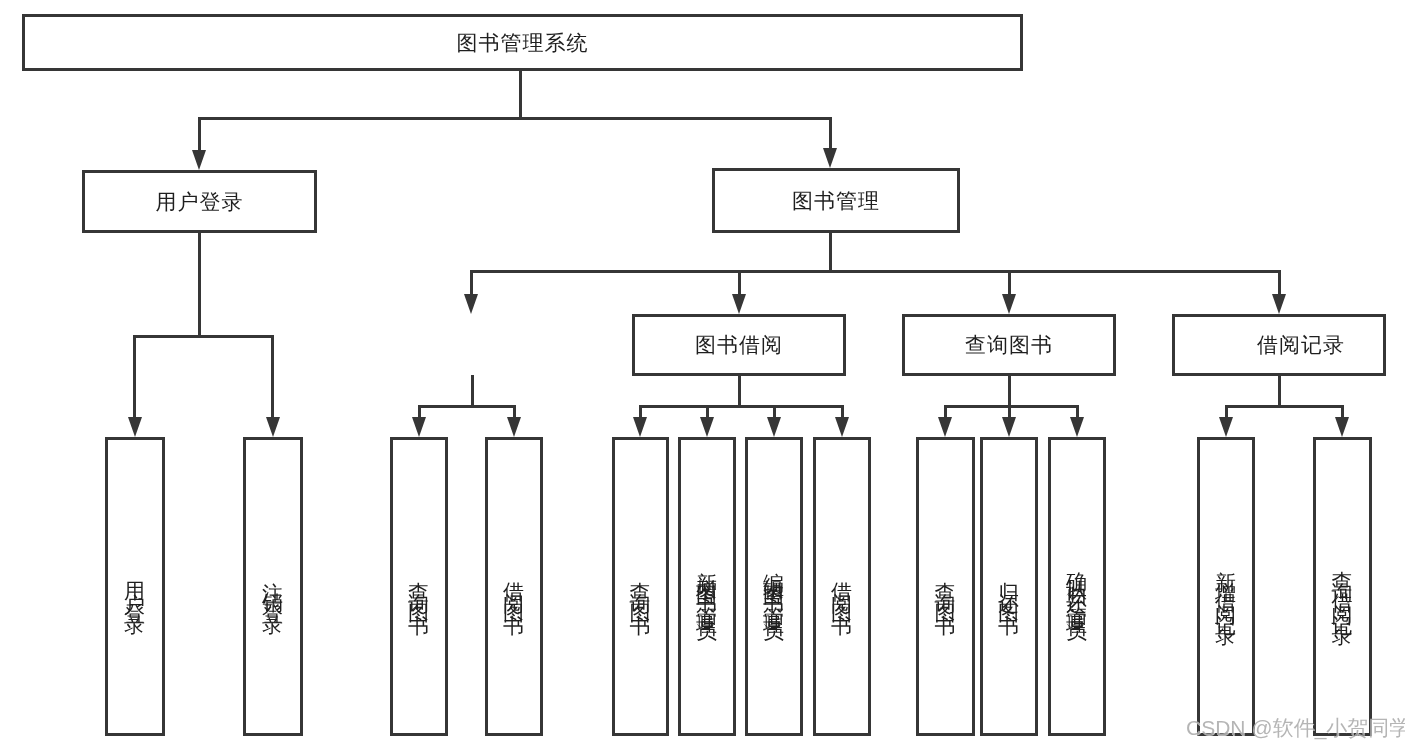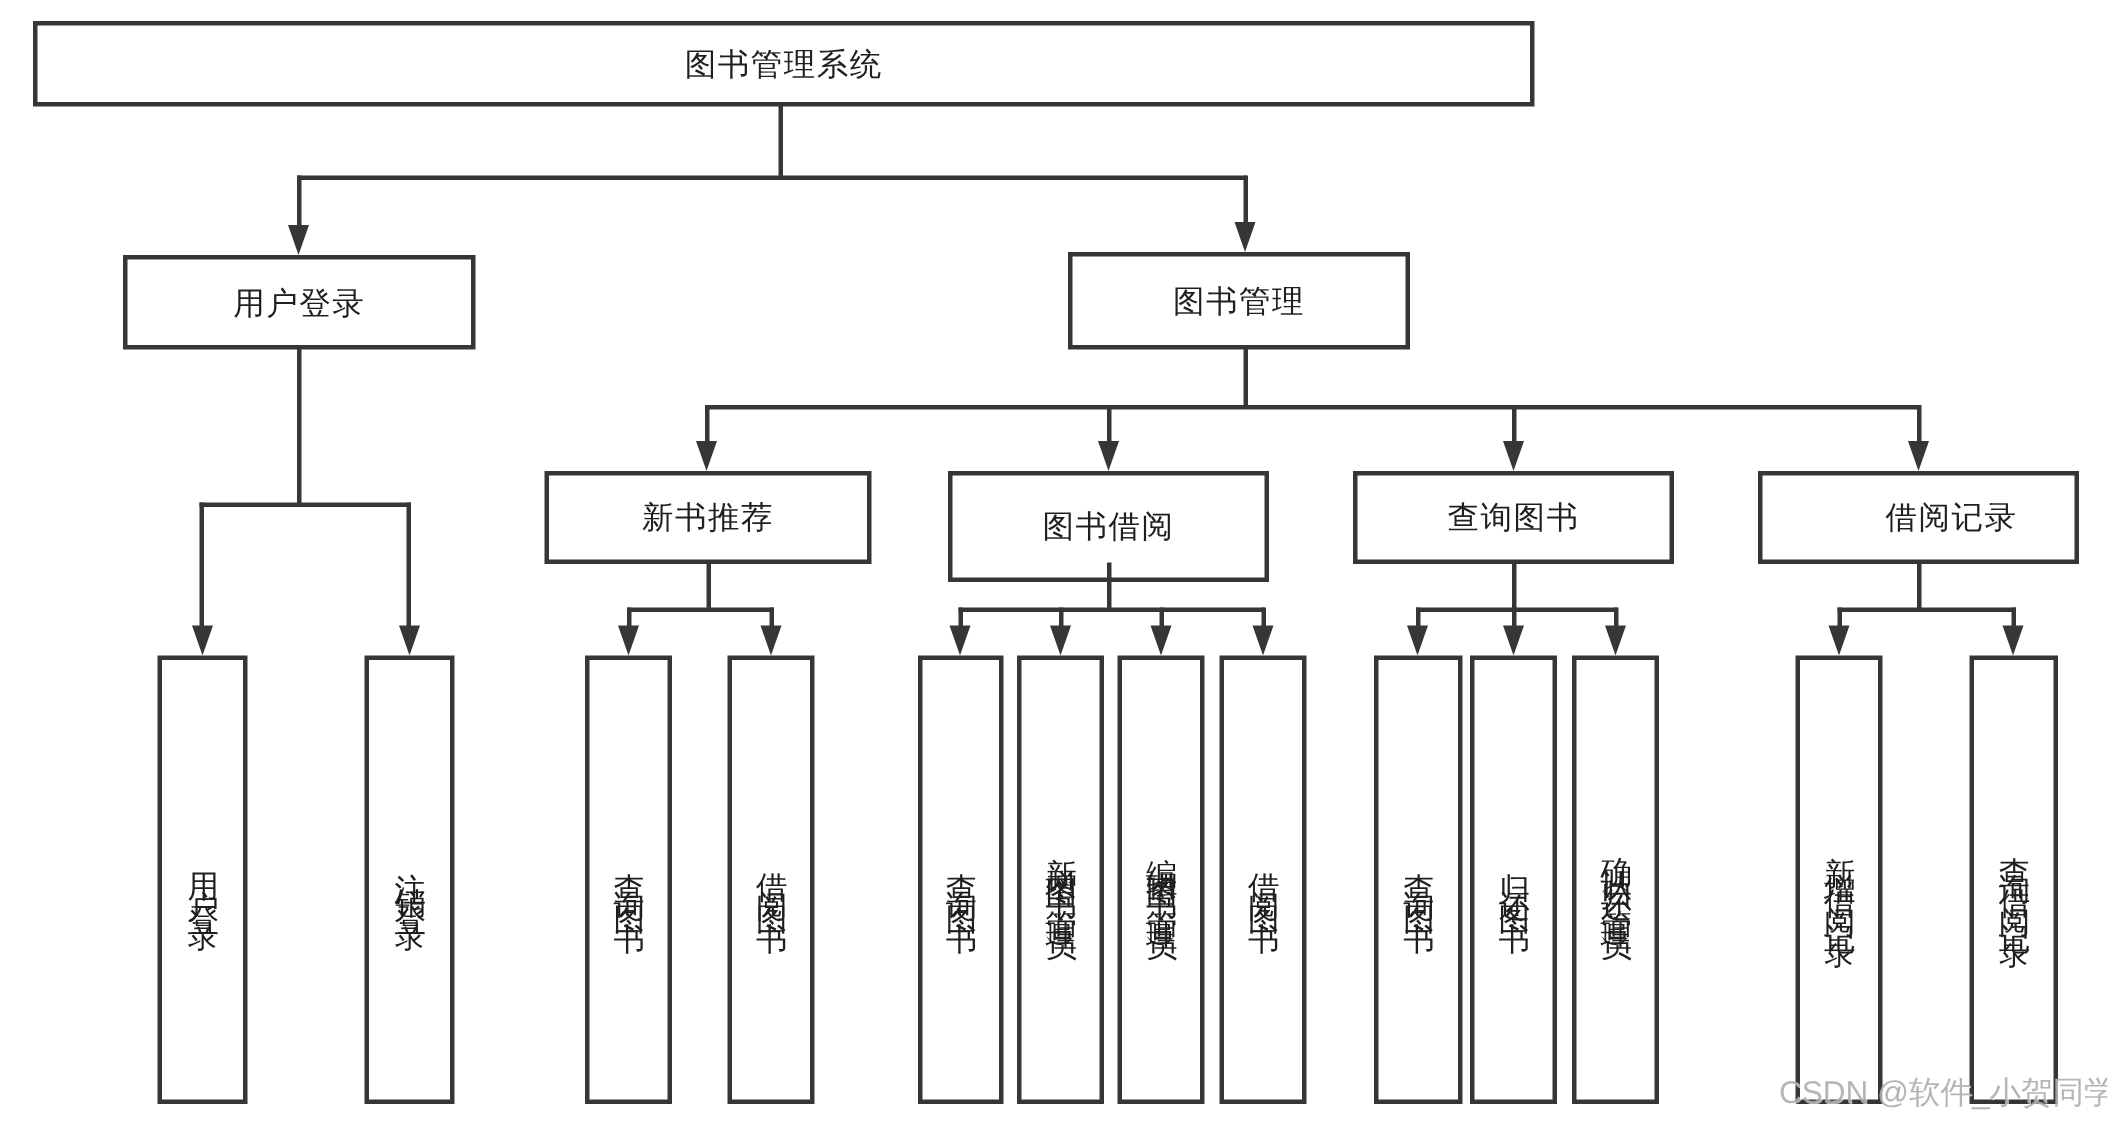--- a/index.html
+++ b/index.html
@@ -48,21 +48,21 @@
   <div class="vl" style="left:519px;top:69px;height:50px;"></div>
   <div class="hl" style="left:198px;top:117px;width:633px;"></div>
   <div class="vl" style="left:198px;top:117px;height:36px;"></div>
   <div class="arrow" style="left:192px;top:150px;"></div>
   <div class="vl" style="left:829px;top:117px;height:34px;"></div>
   <div class="arrow" style="left:823px;top:148px;"></div>
 
   <div class="box" style="left:82px;top:170px;width:235px;height:63px;">
     <span class="hlabel">用户登录</span>
   </div>
-  <div class="box" style="left:712px;top:168px;width:228px;height:65px;">
+  <div class="box" style="left:712px;top:168px;width:248px;height:65px;">
     <span class="hlabel">图书管理</span>
   </div>
 
   <div class="vl" style="left:198px;top:231px;height:106px;"></div>
   <div class="hl" style="left:133px;top:335px;width:141px;"></div>
   <div class="vl" style="left:133px;top:335px;height:85px;"></div>
   <div class="arrow" style="left:128px;top:417px;"></div>
   <div class="vl" style="left:271px;top:335px;height:85px;"></div>
   <div class="arrow" style="left:266px;top:417px;"></div>
 
@@ -70,24 +70,21 @@
   <div class="hl" style="left:470px;top:270px;width:810px;"></div>
   <div class="vl" style="left:470px;top:270px;height:26px;"></div>
   <div class="arrow" style="left:464px;top:294px;"></div>
   <div class="vl" style="left:738px;top:270px;height:26px;"></div>
   <div class="arrow" style="left:732px;top:294px;"></div>
   <div class="vl" style="left:1008px;top:270px;height:26px;"></div>
   <div class="arrow" style="left:1002px;top:294px;"></div>
   <div class="vl" style="left:1278px;top:270px;height:26px;"></div>
   <div class="arrow" style="left:1272px;top:294px;"></div>
 
-  <div class="box" style="left:363px;top:314px;width:218px;height:62px;">
-    <span class="hlabel">新书推荐</span>
-  </div>
-  <div class="box" style="left:632px;top:314px;width:214px;height:74px;">
+  <div class="box" style="left:632px;top:314px;width:214px;height:62px;">
     <span class="hlabel">图书借阅</span>
   </div>
   <div class="box" style="left:902px;top:314px;width:214px;height:62px;">
     <span class="hlabel">查询图书</span>
   </div>
   <div class="box" style="left:1172px;top:314px;width:214px;height:62px;padding-left:44px;">
     <span class="hlabel">借阅记录</span>
   </div>
 
   <div class="vl" style="left:471px;top:375px;height:32px;"></div>

